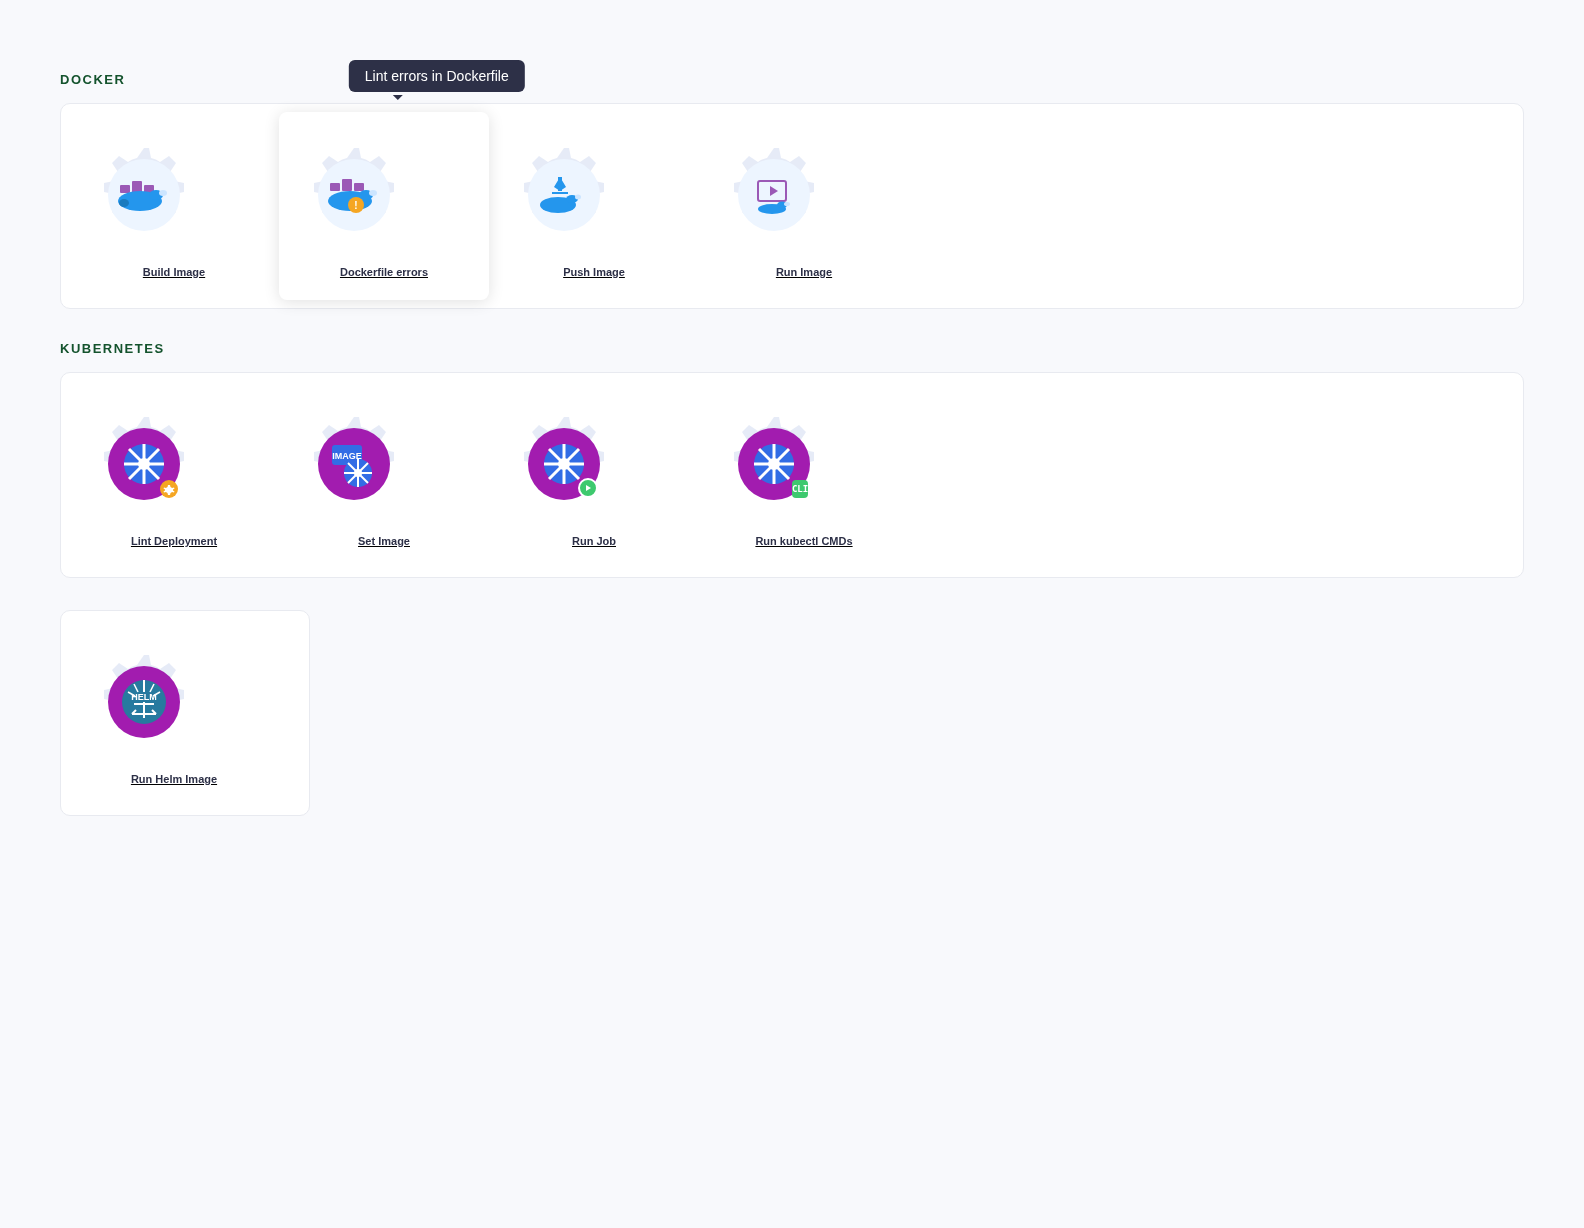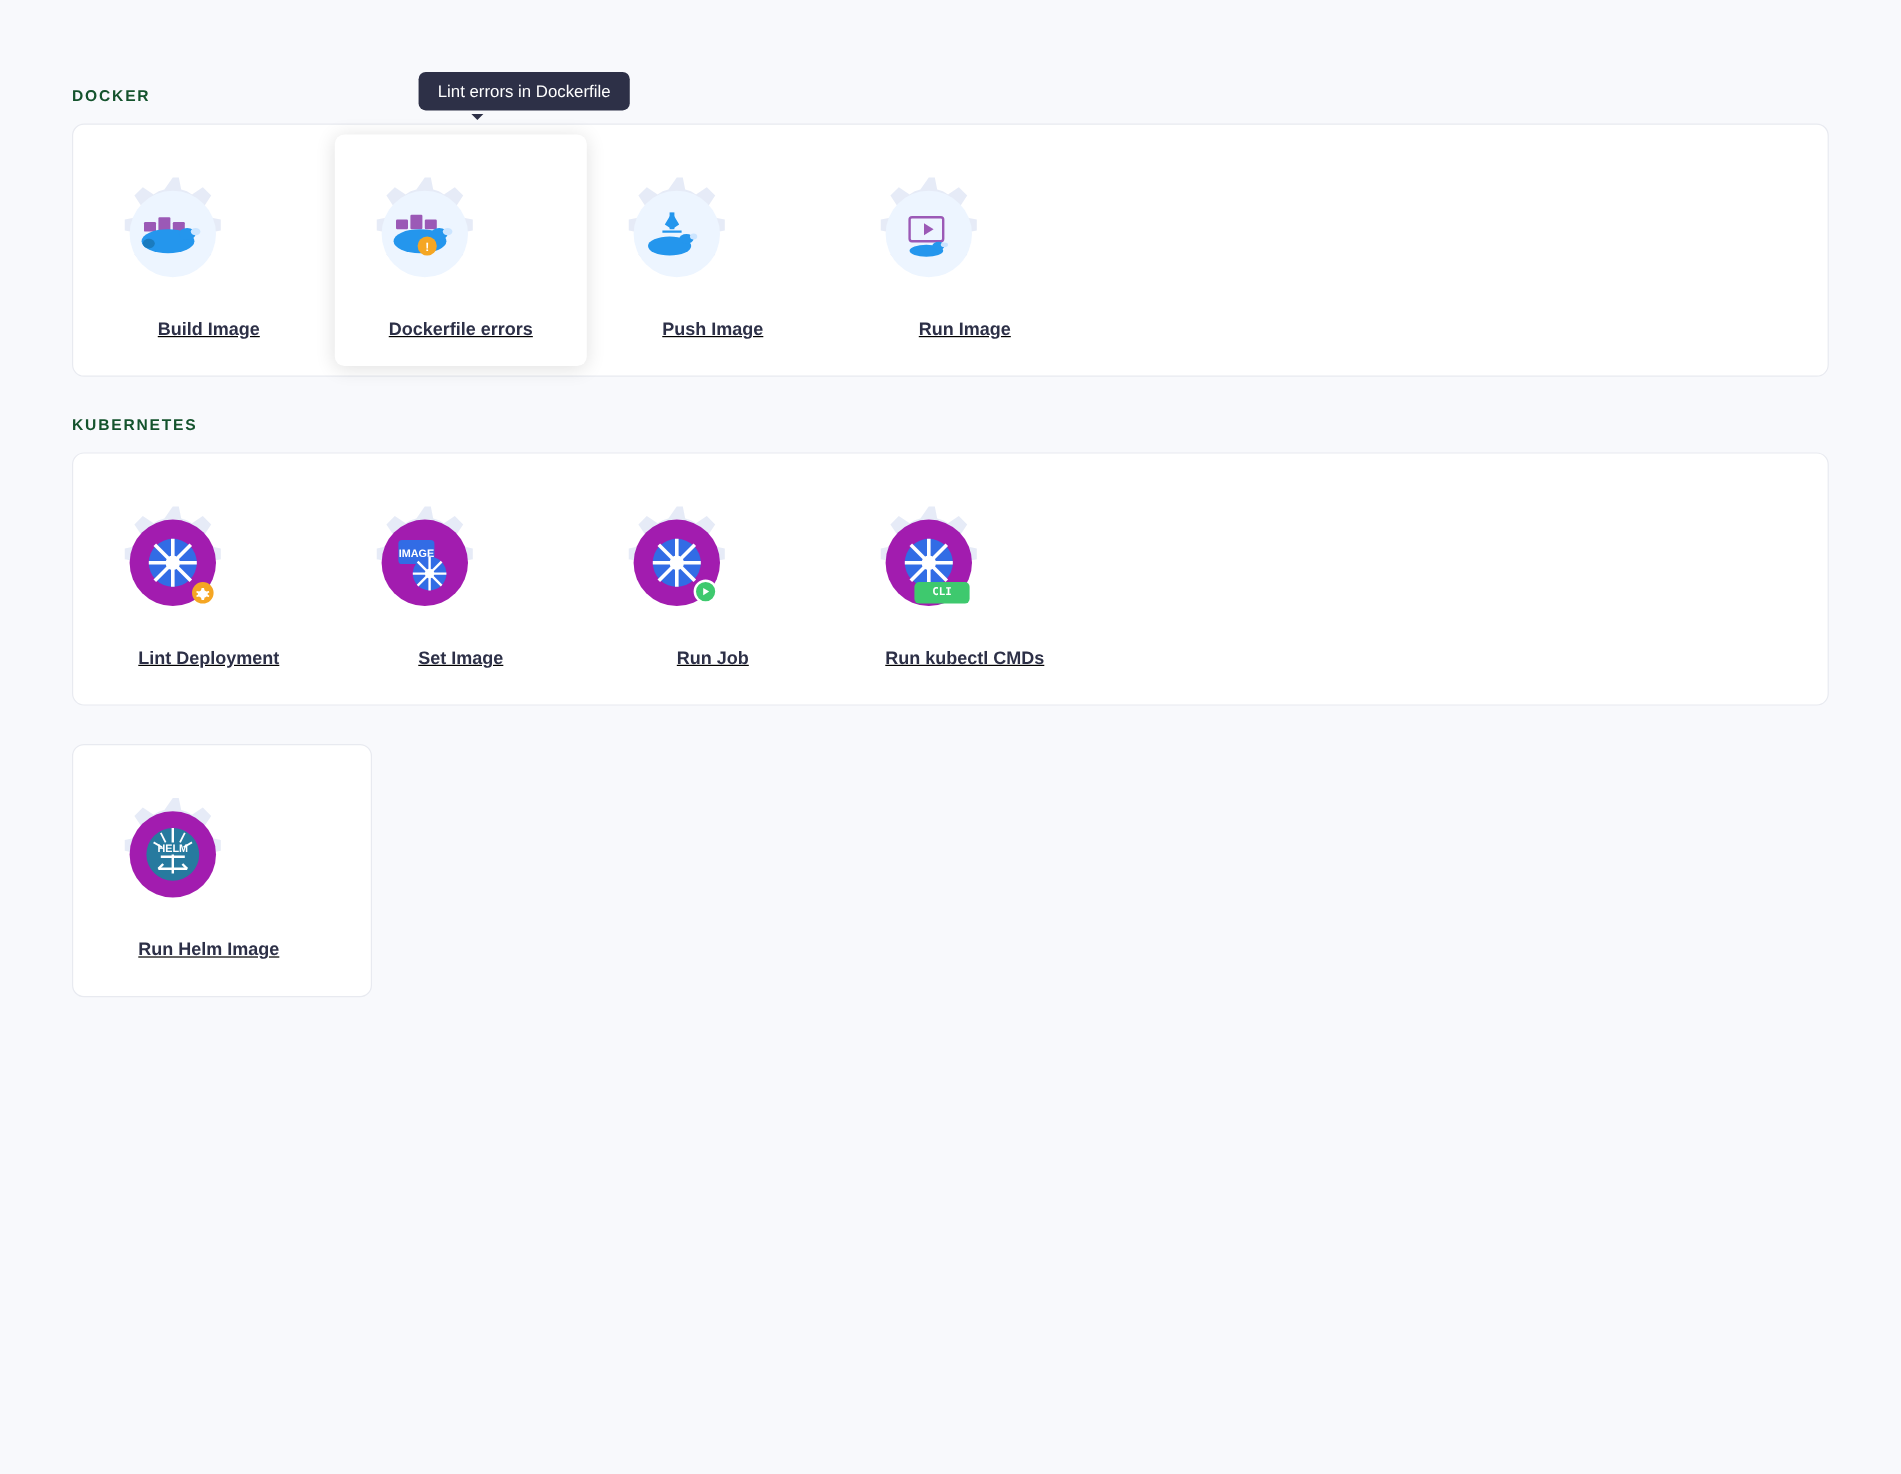--- a/index.html
+++ b/index.html
@@ -38,21 +38,21 @@
       transition: background 0.15s;
       text-decoration: underline;
     }
     .card.highlighted {
       background: #fff;
       box-shadow: 0 2px 16px rgba(0,0,0,0.12);
       border-radius: 8px;
       z-index: 2;
     }
     .card-label {
-      font-size: 15px;
+      font-size: 11px;
       font-weight: 700;
       color: #2d3047;
       margin-top: 16px;
       text-align: center;
     }
     
     .gear-wrap {
       width: 110px;
       height: 110px;
       position: relative;
@@ -287,21 +287,21 @@
         </svg>
         <div class="gear-inner" style="position:relative;">
           <svg width="50" height="50" viewBox="0 0 50 50">
             <circle cx="25" cy="25" r="20" fill="#326ce5"></circle>
             <circle cx="25" cy="25" r="6" fill="white"></circle>
             <line x1="25" y1="5" x2="25" y2="45" stroke="white" stroke-width="3"></line>
             <line x1="5" y1="25" x2="45" y2="25" stroke="white" stroke-width="3"></line>
             <line x1="10" y1="10" x2="40" y2="40" stroke="white" stroke-width="3"></line>
             <line x1="40" y1="10" x2="10" y2="40" stroke="white" stroke-width="3"></line>
           </svg>
-          <div style="position:absolute;bottom:2px;right:2px;width:46px;height:18px;background:#3ec96e;border-radius:4px;font-size:9px;font-weight:800;display:flex;align-items:center;justify-content:center;color:white;font-family:monospace;">CLI</div>
+          <div style="position:absolute;bottom:2px;right:2px;width:16px;height:18px;background:#3ec96e;border-radius:4px;font-size:9px;font-weight:800;display:flex;align-items:center;justify-content:center;color:white;font-family:monospace;">CLI</div>
         </div>
       </div>
       <div class="card-label">Run kubectl CMDs</div>
     </div>
 
   </div>
 
   <div class="cards-row" style="width:250px;">
 
     <div class="card k8s-card">

